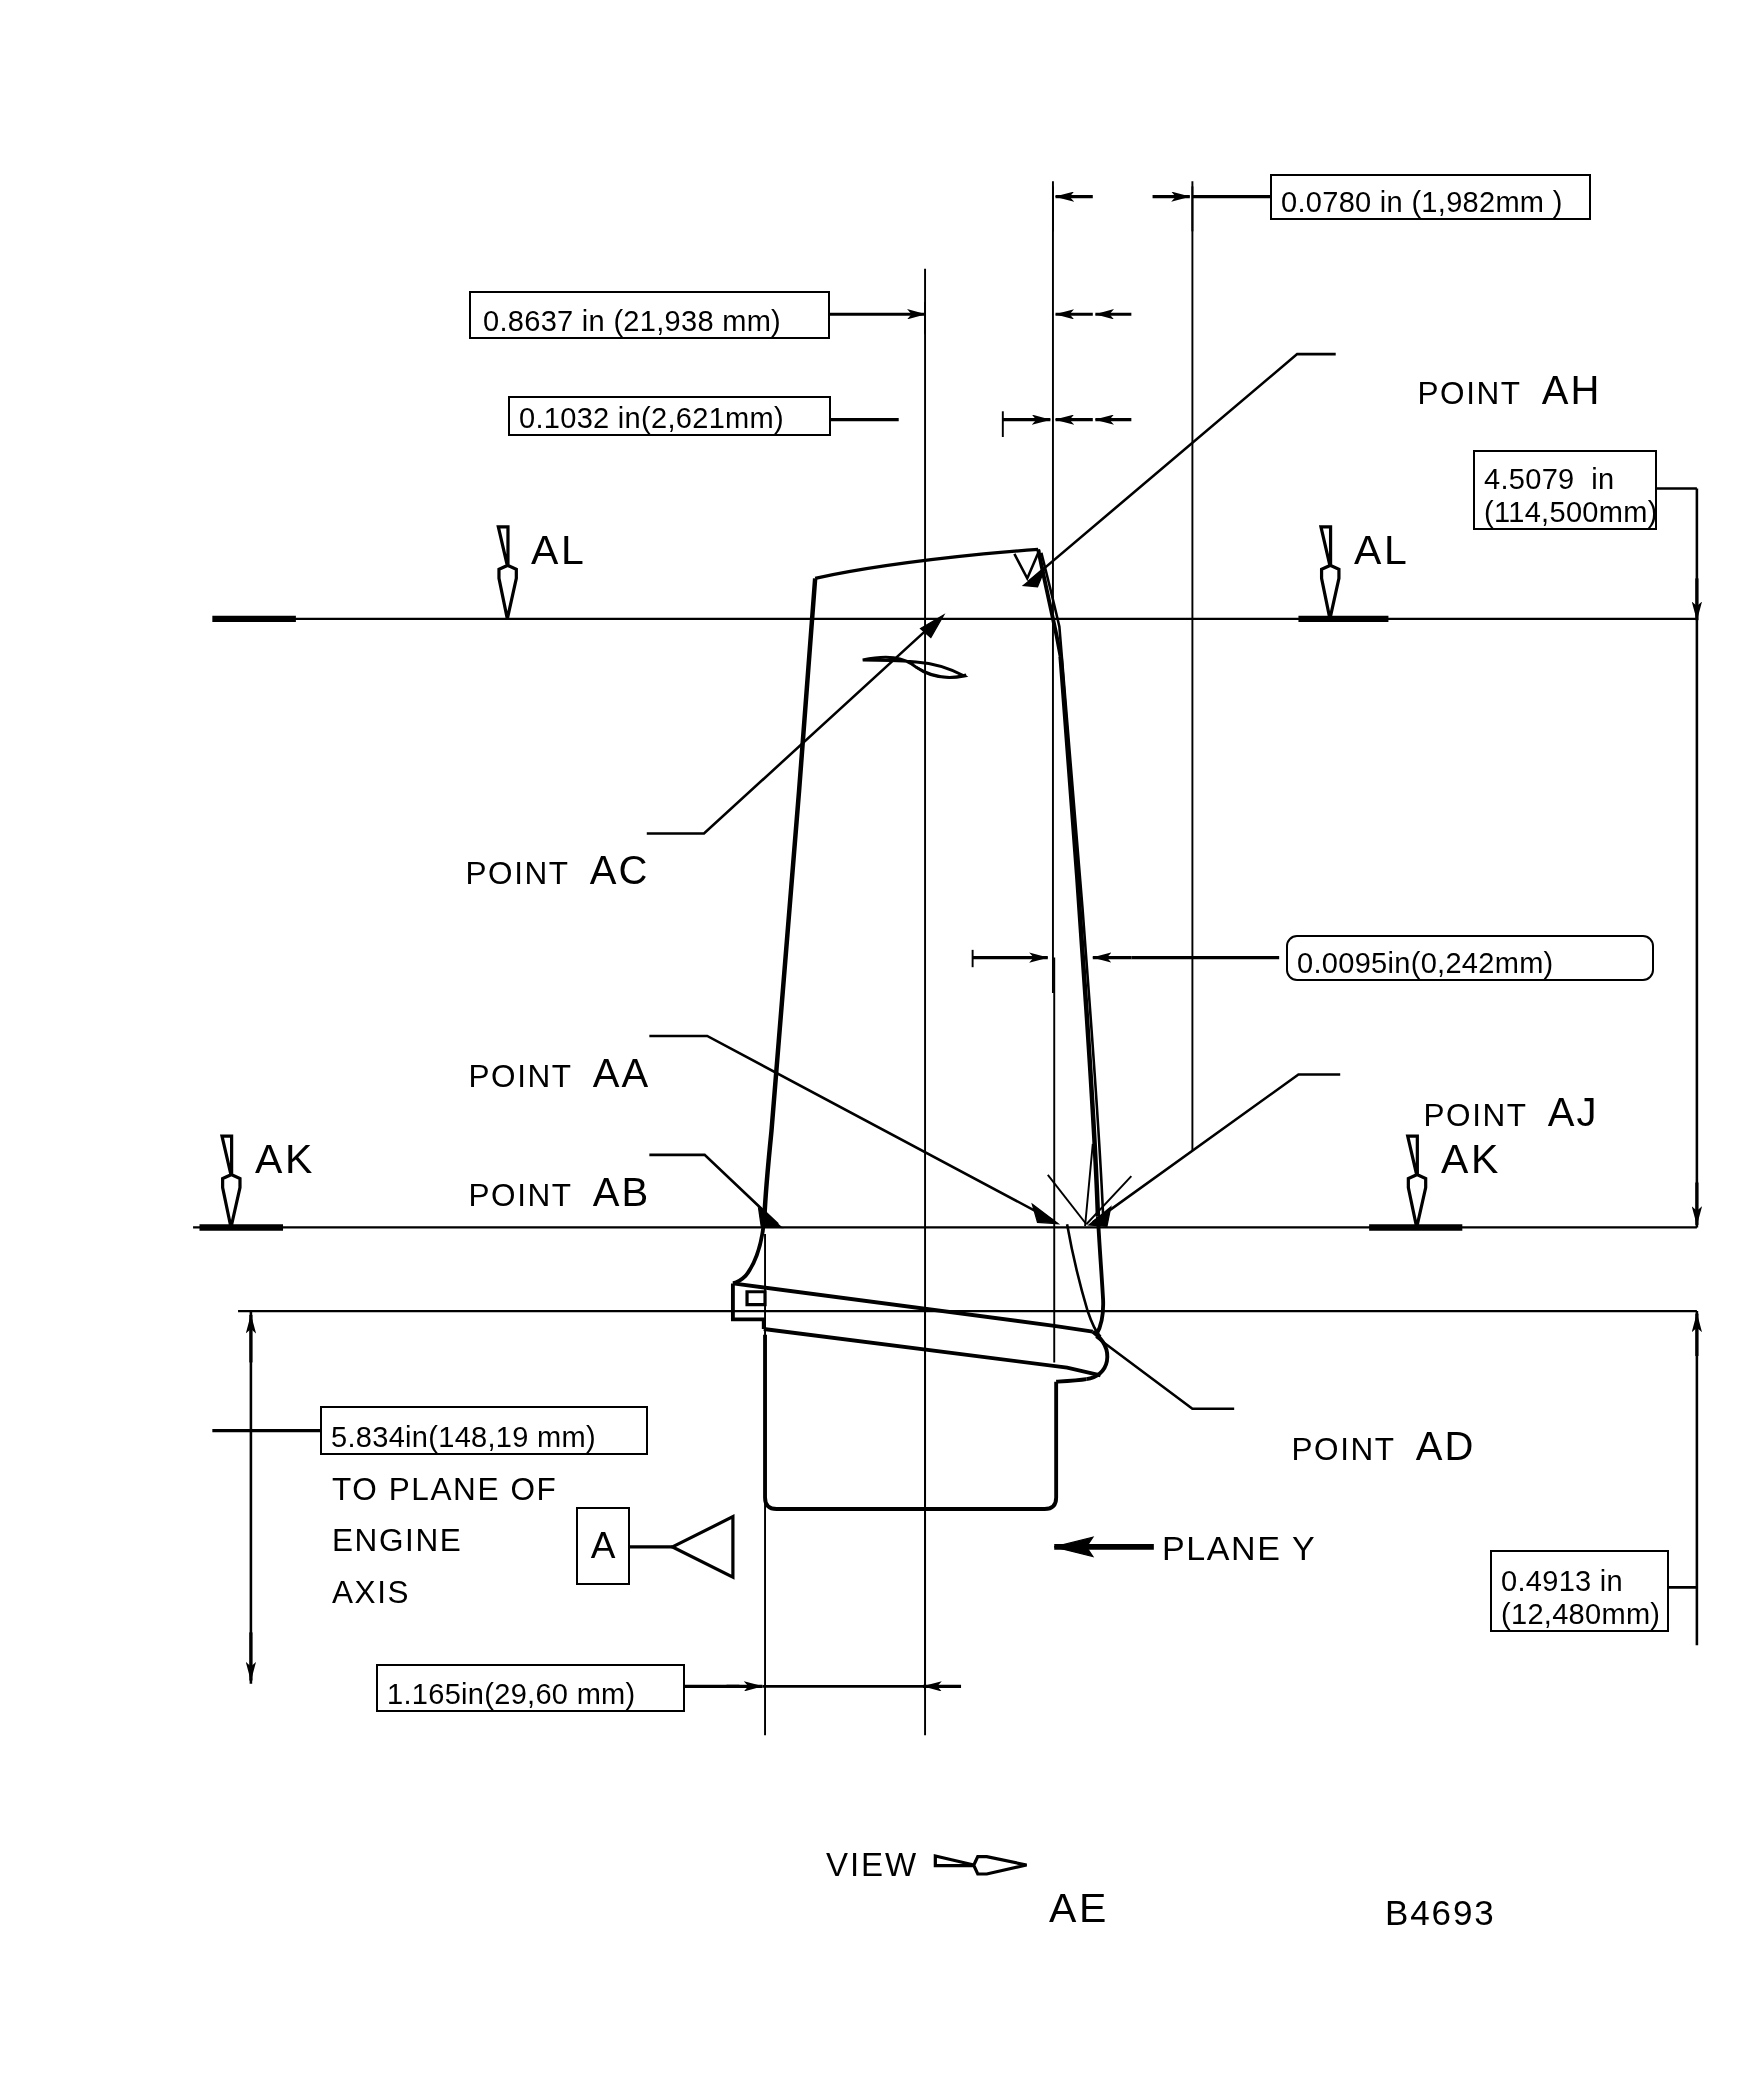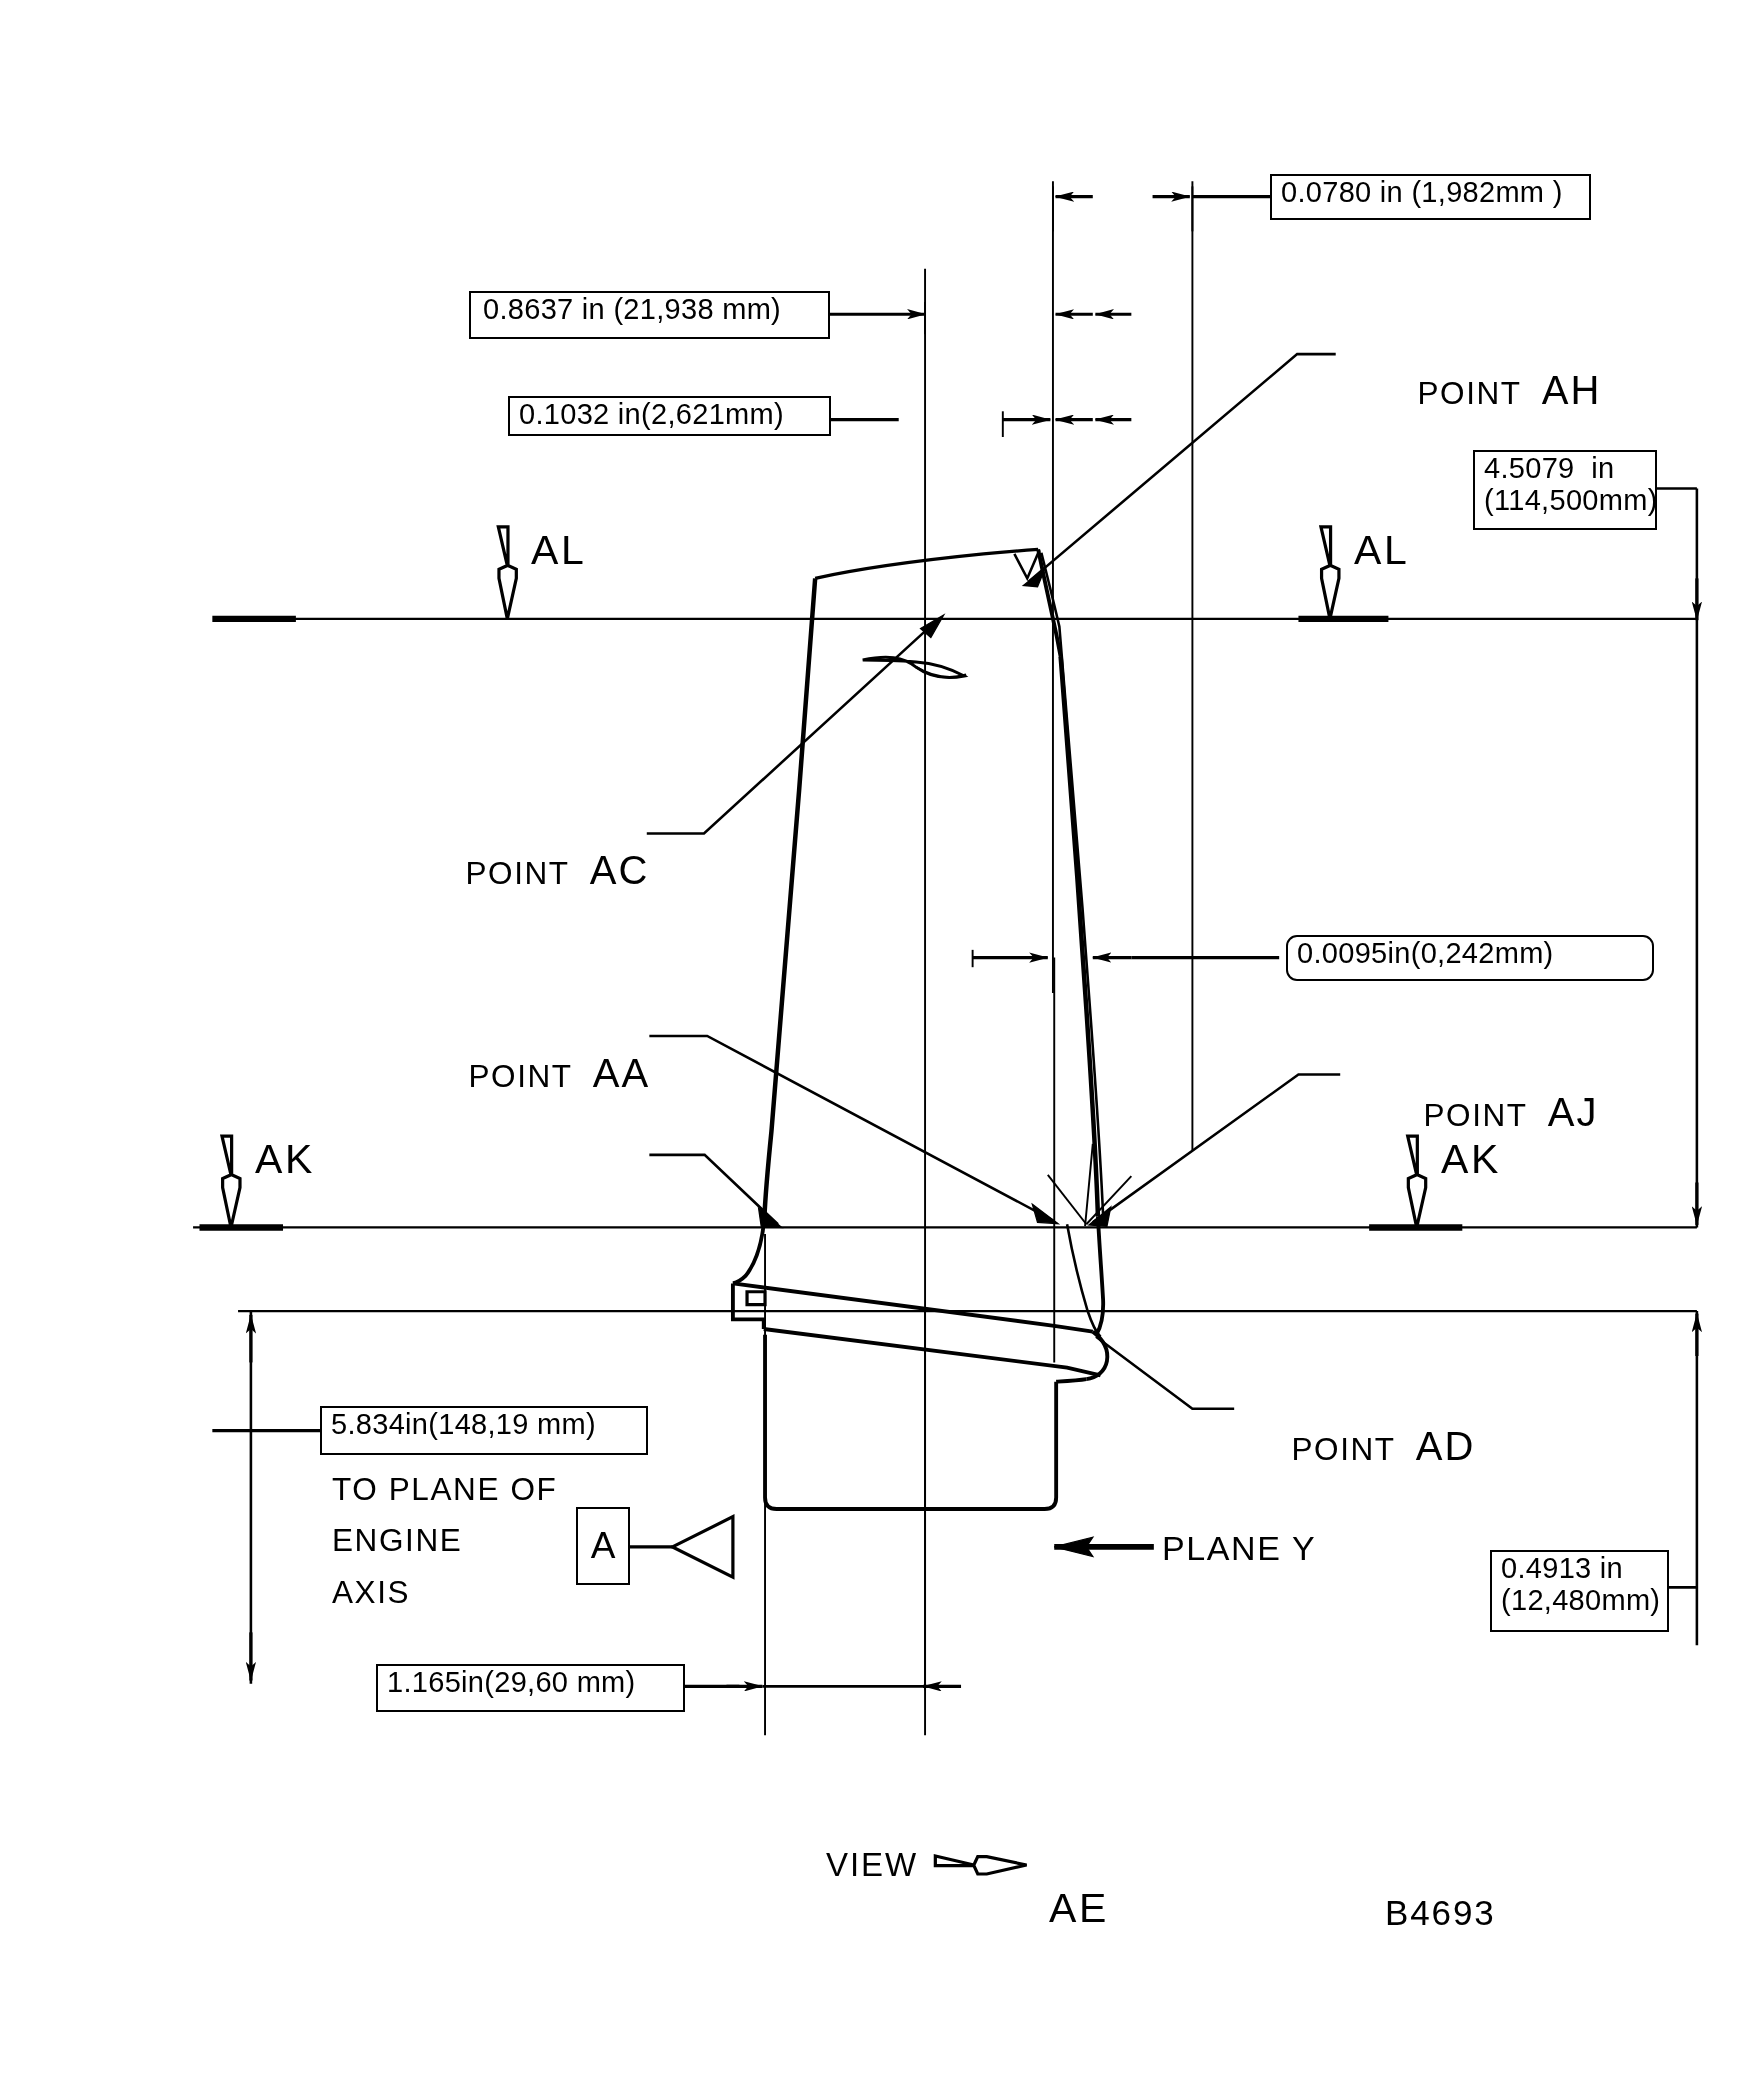--- a/index.html
+++ b/index.html
@@ -29,21 +29,21 @@
     height: 2097px;
   }
   
   .dimbox {
     position: absolute;
     border: 2.6px solid #000;
     background: #fff;
     box-sizing: border-box;
     display: flex;
     flex-direction: column;
-    justify-content: flex-start;
+    justify-content: flex-end;
     align-items: flex-start;
     padding: 0 9px;
   }
   .dimbox .line {
     white-space: pre;
     font-size: 29px;
     letter-spacing: 0.3px;
     line-height: 1.12;
   }
   .label {
@@ -298,20 +298,23 @@
   </div>
 
   <div class="label" style="left:424px; top:811px;">
     <span>POINT</span><span>  </span><span class="big">AC</span>
   </div>
 
   <div class="label" style="left:427px; top:1014px;">
     <span>POINT</span><span>  </span><span class="big">AA</span>
   </div>
 
+  <div class="label" style="left:427px; top:1133px;">
+    <span>POINT</span><span>  </span><span class="big">AB</span>
+  </div>
 
   <div class="label" style="left:1382px; top:1053px;">
     <span>POINT</span><span>  </span><span class="big">AJ</span>
   </div>
 
   <div class="label" style="left:1250px; top:1387px;">
     <span>POINT</span><span>  </span><span class="big">AD</span>
   </div>
 
   <div class="bigletters" style="left:531px;  top:527px;">AL</div>

